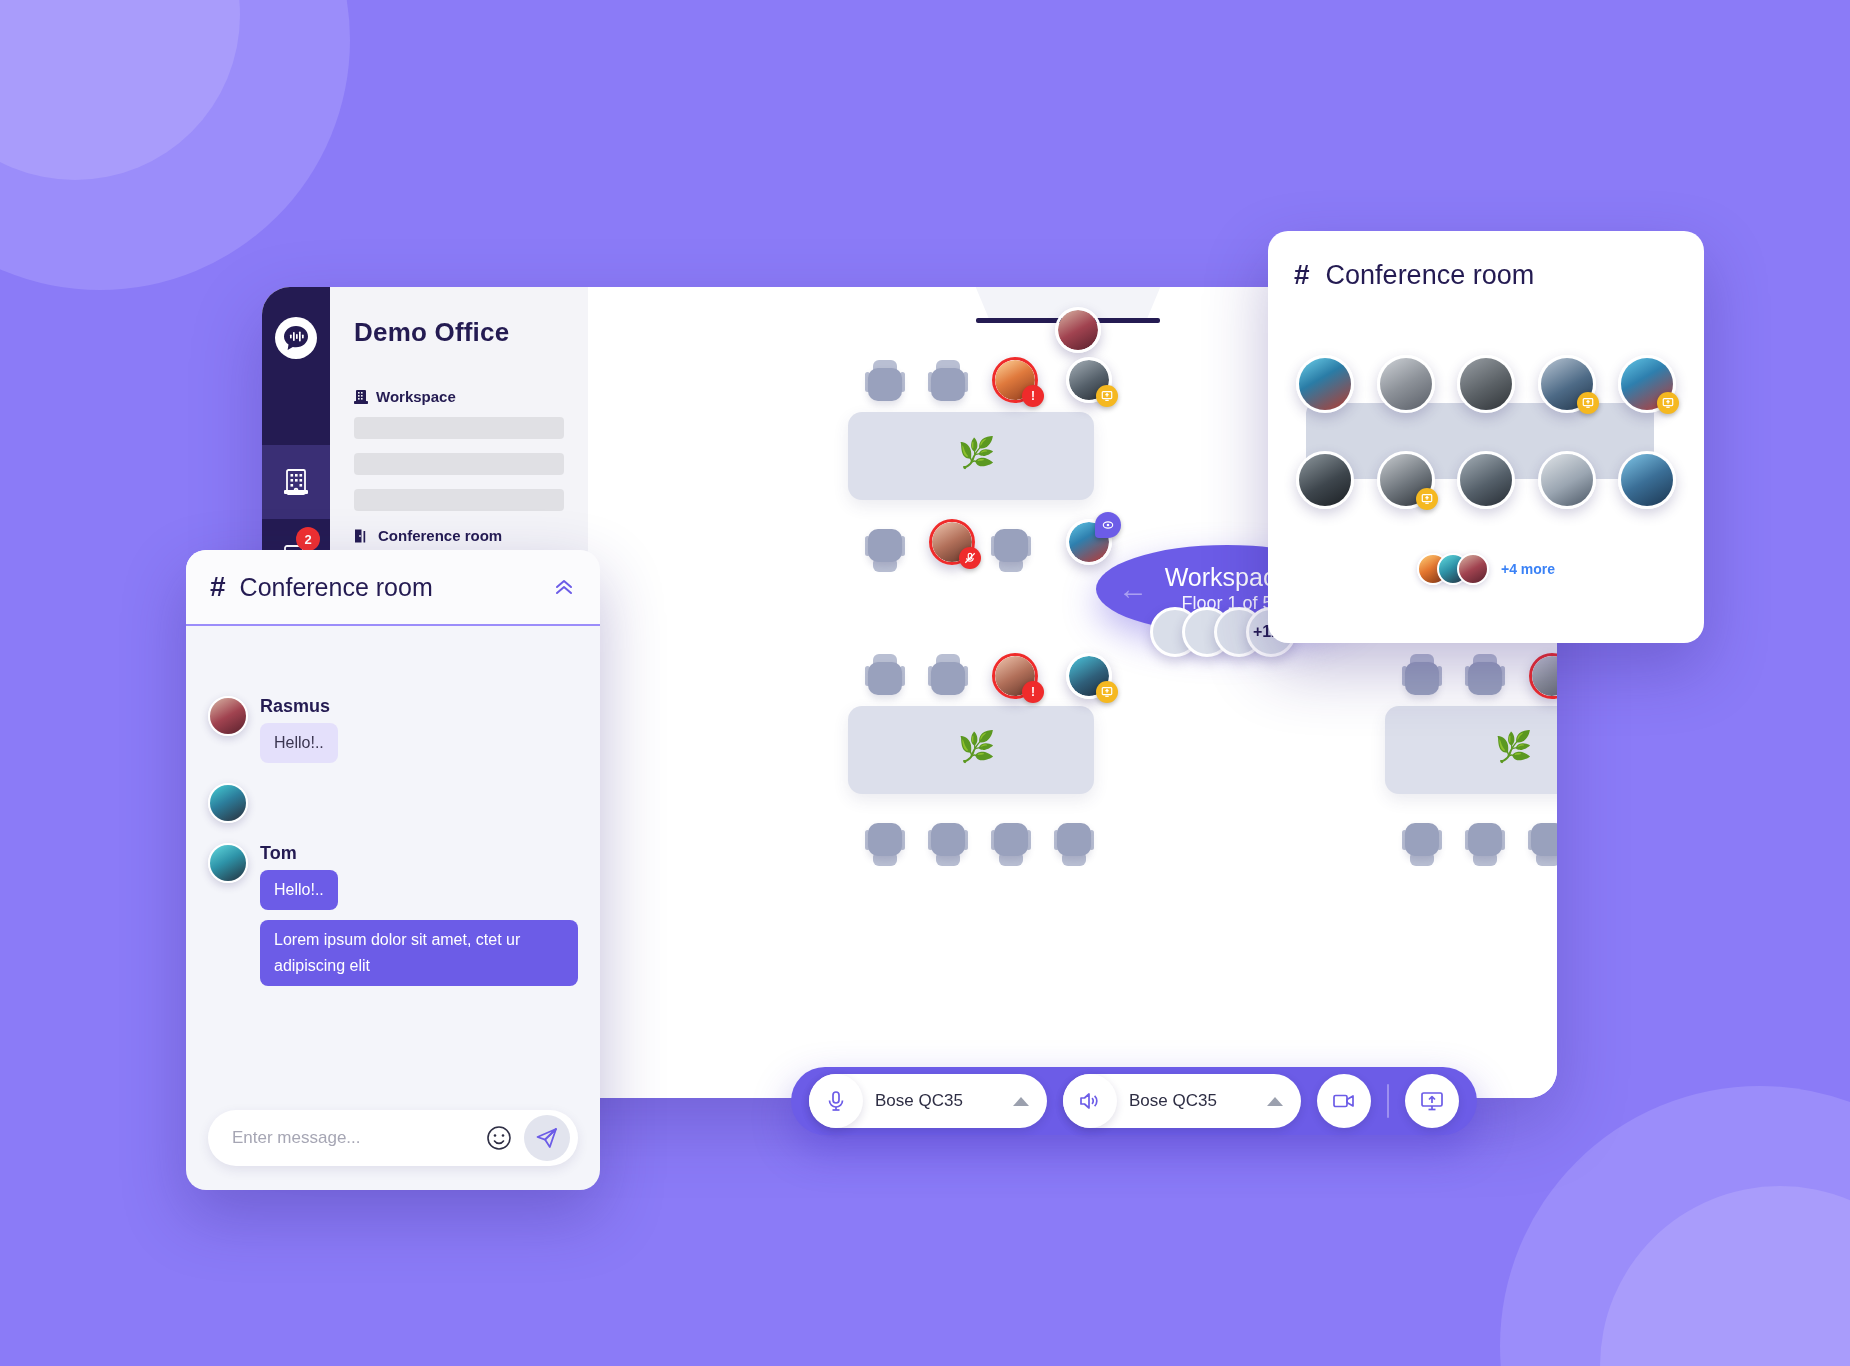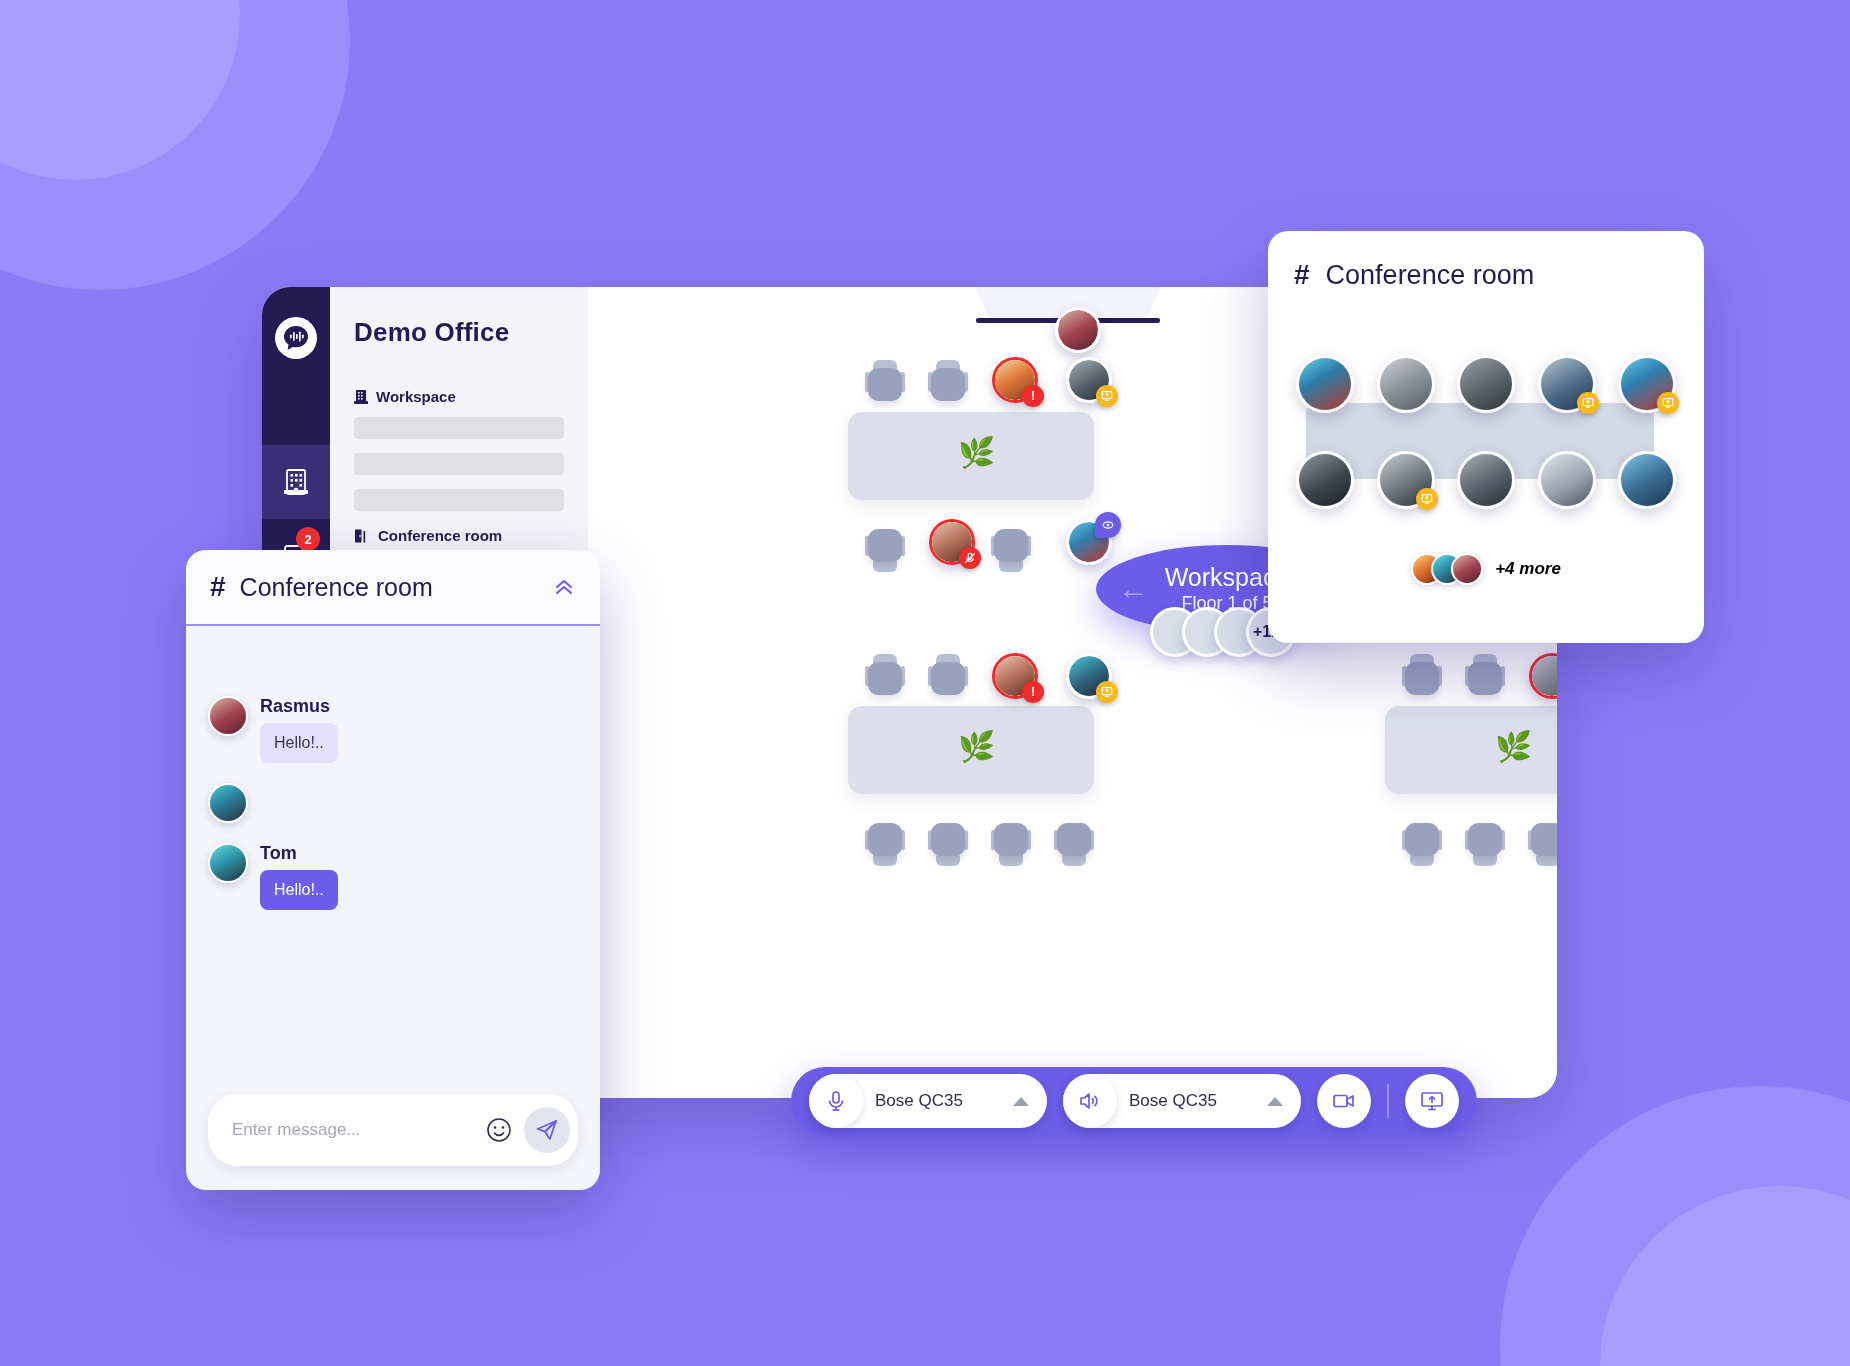--- a/index.html
+++ b/index.html
@@ -258,21 +258,21 @@
     background: #e4e0fb; color: #3a3550;
     border-radius: 8px;
     padding: 7px 14px;
     font-size: 16px; line-height: 1.62;
     max-width: 100%;
   }
   .bubble.mine { background: #6c5ce7; color: #fff; }
   .bubble.wide { display: block; }
   .chat-input-wrap { padding: 14px 22px 24px 22px; }
   .chat-input {
-    height: 72px; background: #fff;
+    height: 56px; background: #fff;
     border-radius: 29px;
     display: flex; align-items: center;
     padding: 0 8px 0 24px;
     box-shadow: 0 4px 12px rgba(50,40,110,.10);
   }
   .chat-input .ph { flex: 1; font-size: 17px; color: #a6a6b4; }
   .emoji-btn { width: 30px; height: 30px; margin-right: 10px; }
   .send-btn {
     width: 46px; height: 46px; border-radius: 50%;
     background: #e2e4ee;
@@ -316,21 +316,21 @@
     position: absolute; left: 0; right: 0; top: 322px;
     display: flex; align-items: center; justify-content: center;
   }
   .more-stack { display: flex; align-items: center; }
   .more-av {
     width: 32px; height: 32px; border-radius: 50%;
     border: 2px solid #fff; margin-left: -12px;
     box-shadow: 0 2px 6px rgba(50,40,110,.2);
   }
   .more-av:first-child { margin-left: 0; }
-  .more-text { font-size: 17px; font-weight: bold; color: #000000; margin-left: 12px; font-style: italic; }
+  .more-text { font-size: 14px; font-weight: bold; color: #3b82f6; margin-left: 12px; }
 
   
   .f1 { background: linear-gradient(150deg,#4bc6dd 0%,#2f5f7a 55%,#1d2a3a 100%); }
   .f2 { background: linear-gradient(150deg,#cfd3d8 0%,#8d9299 50%,#585d66 100%); }
   .f3 { background: linear-gradient(150deg,#9aa0a6 0%,#5b6166 55%,#2f3337 100%); }
   .f4 { background: linear-gradient(150deg,#b9c6d4 0%,#4d6a86 55%,#22354a 100%); }
   .f5 { background: linear-gradient(150deg,#64c8e8 0%,#2e7fae 40%,#c2362e 100%); }
   .f6 { background: linear-gradient(150deg,#a6b0b8 0%,#55606a 55%,#262c33 100%); }
   .f7 { background: linear-gradient(150deg,#c8ccd0 0%,#6e757c 55%,#2b3036 100%); }
   .f8 { background: linear-gradient(150deg,#8f999f 0%,#3e464d 55%,#1b1f23 100%); }
@@ -753,20 +753,26 @@
     <div class="msg" style="margin-bottom:10px">
       <div class="msg-av">
           <div class="face f15"></div>
         </div>
       <div class="msg-col">
         <div class="msg-name">Tom</div>
         <div class="bubble mine">Hello!..</div>
       </div>
     </div>
 
+    <div class="msg">
+      <div style="flex:0 0 40px"></div>
+      <div class="msg-col">
+        <div class="bubble mine wide">Lorem ipsum dolor sit amet, ctet ur adipiscing elit</div>
+      </div>
+    </div>
   </div>
 
   <div class="chat-input-wrap">
     <div class="chat-input">
       <span class="ph">Enter message...</span>
       <span class="emoji-btn">
         <svg width="30" height="30" viewBox="0 0 30 30" fill="none" stroke="#2e2e44" stroke-width="1.6">
           <circle cx="15" cy="15" r="11"></circle>
           <circle cx="11" cy="12.5" r="1.3" fill="#2e2e44" stroke="none"></circle>
           <circle cx="19" cy="12.5" r="1.3" fill="#2e2e44" stroke="none"></circle>

